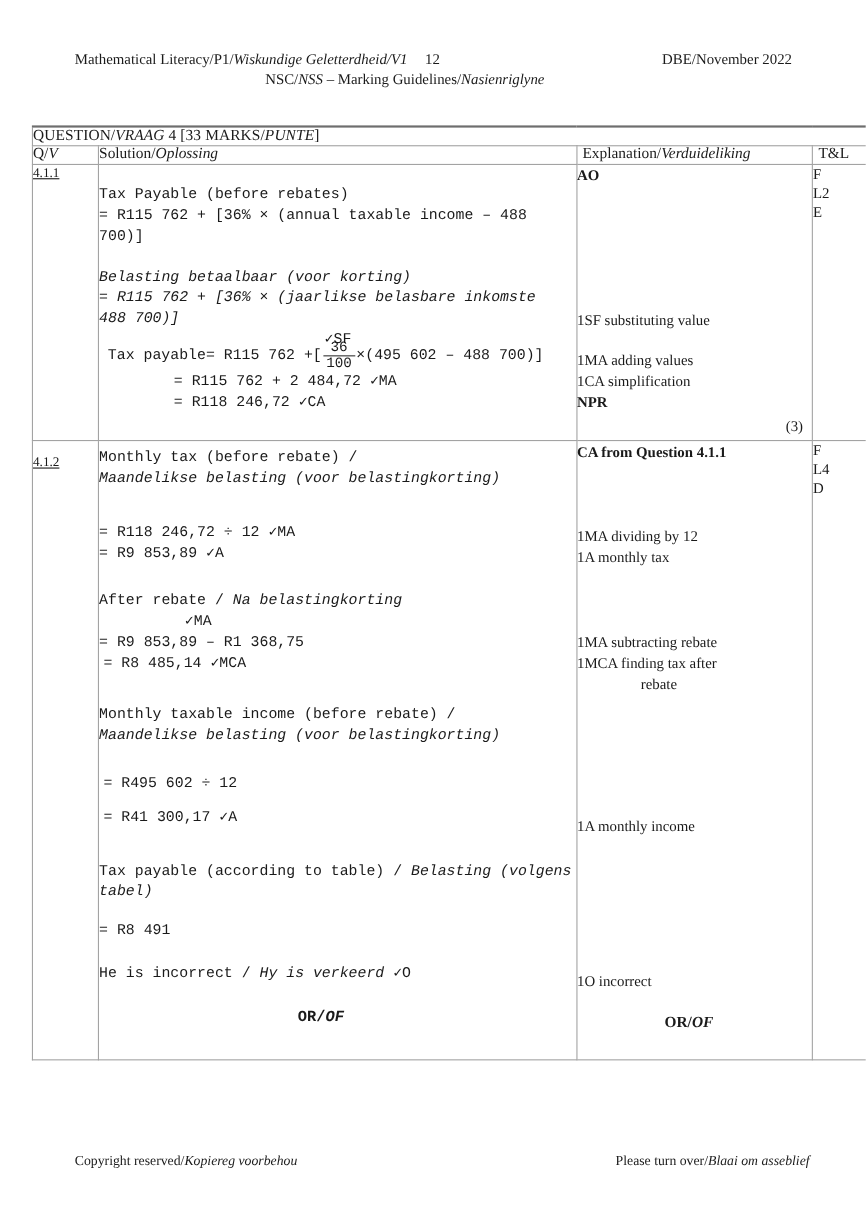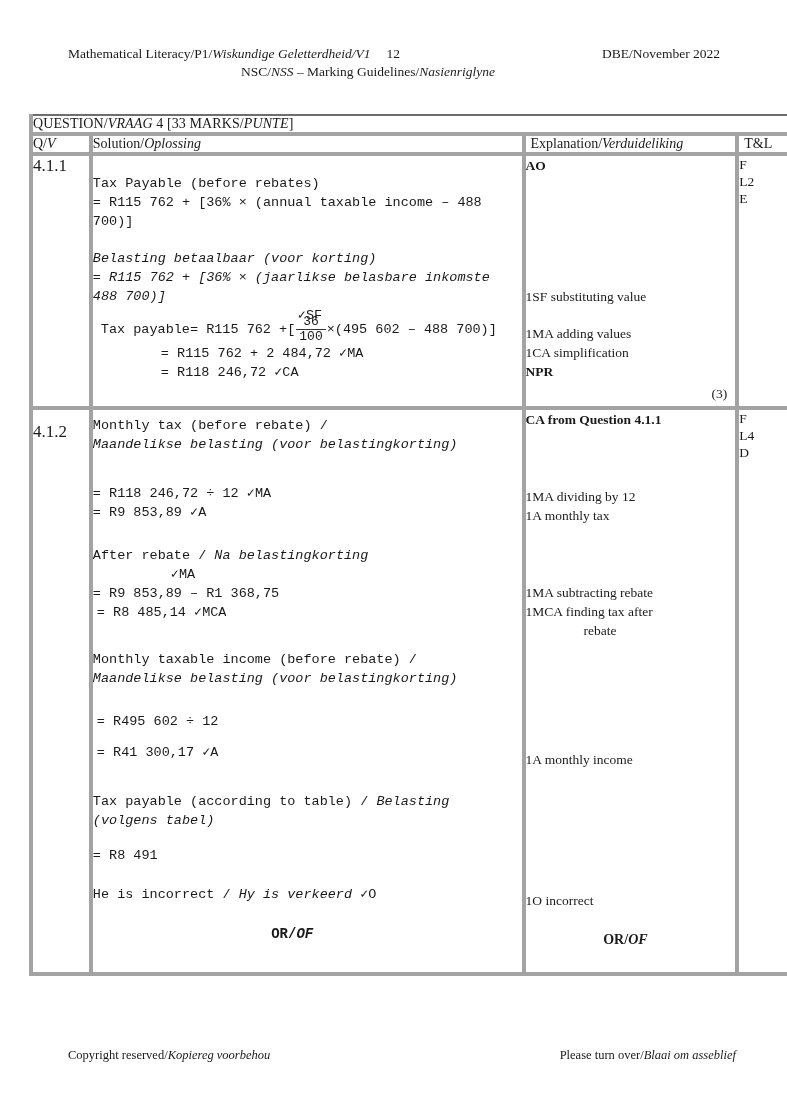--- a/index.html
+++ b/index.html
@@ -51,21 +51,21 @@
   .tbl {
     position: absolute;
     left: 29px;
     top: 114px;
     width: 768px;
     border-collapse: collapse;
     table-layout: fixed;
     font-size: 13.5px;
   }
   .tbl td, .tbl th {
-    border: 4px solid #a3a3a3;
+    border: 1px solid #a3a3a3;
     vertical-align: top;
     padding: 0;
     text-align: left;
     font-weight: normal;
   }
   .tbl .outer-top td { border-top: 2px solid #6e6e6e; }
   .c-qv    { width: 56px; }
   .c-sol   { width: 405px; }
   .c-exp   { width: 200px; }
   .c-tl    { width: 54px; }
@@ -77,21 +77,21 @@
     letter-spacing: 0.1px;
   }
   .hdr-cell {
     font-weight: bold;
     font-size: 14px;
     padding: 2px 0 2px 6px;
   }
   .hdr-cell.pad4 { padding-left: 5px; }
 
   .cell { padding: 4px 6px 6px 8px; position: relative; font-family: Liberation Mono, monospace; }
-  .cell-qv { padding: 26px 0 0 10px; font-size: 17px; }
+  .cell-qv { padding: 26px 0 0 10px; font-size: 12px; text-decoration: underline; }
   .cell-tl { padding: 4px 0 0 7px; font-size: 13.5px; line-height: 17px; }
   .cell-exp { padding: 4px 6px 6px 7px; position: relative; }
 
   .blk { line-height: 19px; }
   .gap6  { height: 6px; }
   .gap12 { height: 12px; }
   .gap16 { height: 16px; }
   .gap18 { height: 18px; }
   .gap20 { height: 20px; }
   .gap22 { height: 22px; }

